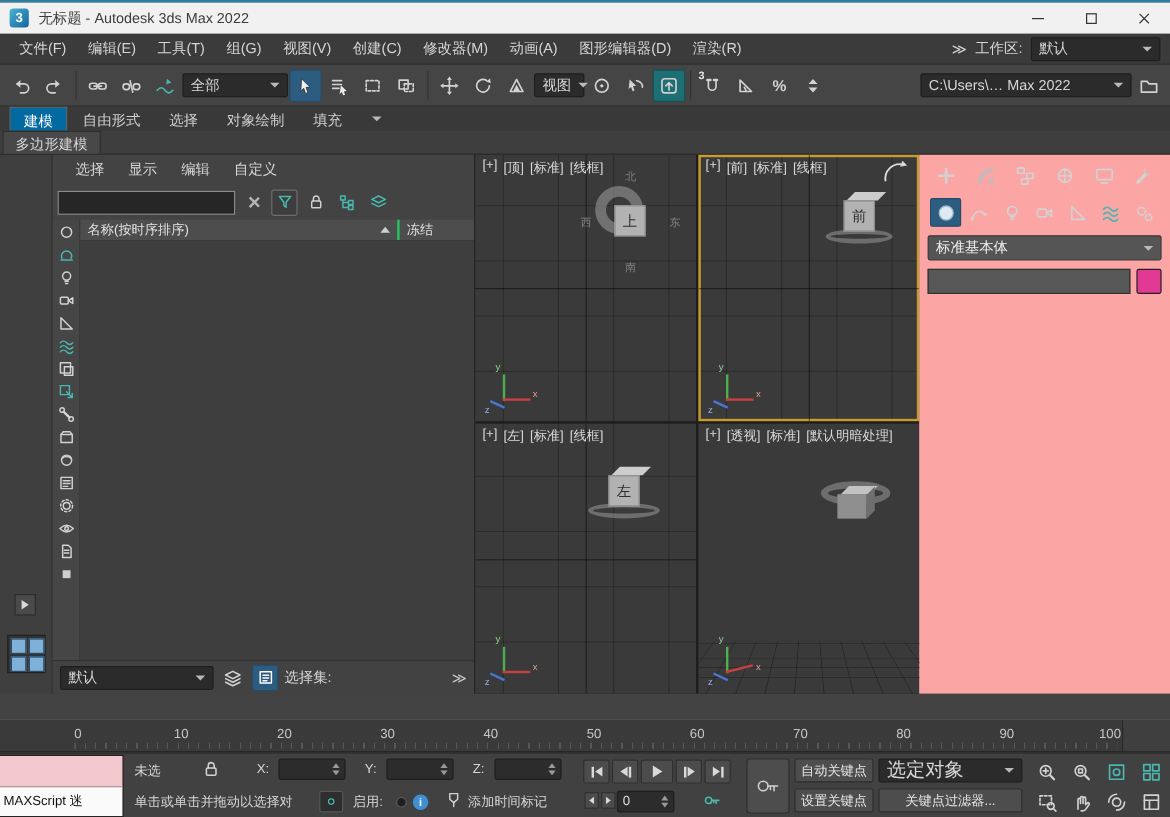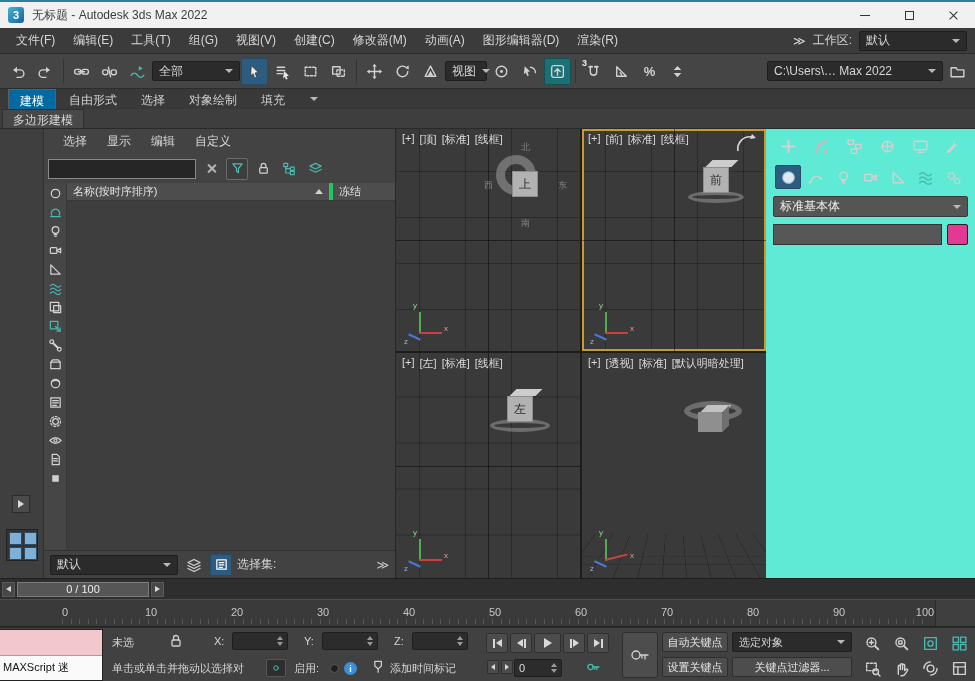--- a/index.html
+++ b/index.html
@@ -56,21 +56,21 @@
 .xglyph{position:relative;width:11px;height:11px;display:block}
 .xglyph::before,.xglyph::after{content:"";position:absolute;left:5px;top:0;width:1.5px;height:11px;background:#b5b5b5}
 .xglyph::before{transform:rotate(45deg)}.xglyph::after{transform:rotate(-45deg)}
 .sq-btn{width:22px;height:22px;border:1px solid #6c6c6c;border-radius:2px;display:flex;align-items:center;justify-content:center;background:#3d3d3d;flex:0 0 auto}
 .plain-btn{width:22px;height:22px;display:flex;align-items:center;justify-content:center;flex:0 0 auto}
 .ex-body{flex:1;display:flex;min-height:0}
 .ex-rail{width:22px;background:#464646;display:flex;flex-direction:column;align-items:center;padding-top:2px;gap:2px;flex:0 0 auto}
 .ric{width:18px;height:17px;display:flex;align-items:center;justify-content:center;flex:0 0 auto}
 .ex-main{flex:1;display:flex;flex-direction:column;border-left:1px solid #383838;min-width:0}
 .ex-header{height:18px;display:flex;background:#4d4d4d;border-bottom:1px solid #383838;font-size:11px;color:#e2e2e2;flex:0 0 auto}
-.ex-col-name{flex:1;display:flex;align-items:center;padding:0 6px;border-right:4px solid #22c55e;gap:4px}
+.ex-col-name{flex:1;display:flex;align-items:center;padding:0 6px;border-right:2px solid #22c55e;gap:4px}
 .sort-tri{width:0;height:0;border-left:4px solid transparent;border-right:4px solid transparent;border-bottom:5px solid #cfcfcf;margin-left:auto}
 .ex-col-frozen{width:62px;display:flex;align-items:center;padding:0 6px}
 .ex-list{flex:1;background:#3e3e3e}
 .ex-bottom{height:28px;display:flex;align-items:center;gap:5px;padding:0 6px;background:#424242;border-top:1px solid #323232;flex:0 0 auto}
 .ex-dd{width:128px}
 .blue-btn{width:22px;height:22px;border-radius:2px;background:#2c5d80;border:1px solid #244c68;display:flex;align-items:center;justify-content:center;flex:0 0 auto}
 .ex-ovf{margin-left:auto;color:#c9c9c9}
 
 .viewports{position:absolute;left:396px;top:129px;width:370px;height:449px;background:#1d1d1d;display:grid;grid-template-columns:184px 184px;grid-template-rows:222px 225px;gap:2px}
 .vp{position:relative;background:#3a3a3a;overflow:hidden}
@@ -90,21 +90,21 @@
 .ax-y{left:15px;bottom:9px;width:2px;height:22px;background:#4fae4f}
 .ax-x{left:15px;bottom:9px;width:23px;height:2px;background:#c94040}
 .ax-z{left:4px;bottom:5px;width:13px;height:2px;background:#4a76d6;transform:rotate(25deg)}
 .axl{position:absolute;font-size:8px}
 .axl-y{left:9px;top:0;color:#8fd08f}
 .axl-x{right:0;bottom:10px;color:#e09a9a}
 .axl-z{left:0;bottom:-3px;color:#93aee8}
 .persp-plane{position:absolute;left:50%;bottom:-34px;width:330px;height:250px;transform:translateX(-50%) perspective(300px) rotateX(58deg);transform-origin:50% 100%;background-image:linear-gradient(rgba(0,0,0,.32) 1px,transparent 1px),linear-gradient(90deg,rgba(0,0,0,.32) 1px,transparent 1px);background-size:30px 30px;background-position:center bottom}
 .orbit-arrow{position:absolute;top:4px;right:6px;z-index:4}
 
-.cpanel{position:absolute;left:766px;top:129px;width:209px;height:449px;background:#5eead4;display:flex;flex-direction:column;padding:5px 7px;gap:7px}
+.cpanel{position:absolute;left:766px;top:129px;width:209px;height:449px;background:#fca5a5;display:flex;flex-direction:column;padding:5px 7px;gap:7px}
 .cp-tabs,.cp-cats{display:flex;justify-content:space-between;align-items:center;padding:0 2px;flex:0 0 auto}
 .cp-tab,.cp-cat{width:26px;height:24px;display:flex;align-items:center;justify-content:center;border-radius:2px}
 .cp-cat.active{background:#2c5d80;border:1px solid #244c68}
 .cp-dd{height:21px;background:#555;border:1px solid #3a3a3a;color:#f0f0f0}
 .rollout{height:21px;background:#525252;border:1px solid #3a3a3a;border-radius:2px;display:flex;align-items:center;gap:7px;padding:0 7px;color:#efefef;flex:0 0 auto;font-weight:bold;font-size:12px}
 .rarrow{width:0;height:0;border-top:4px solid transparent;border-bottom:4px solid transparent;border-left:5px solid #cfcfcf}
 .name-row{display:flex;gap:5px;align-items:center;flex:0 0 auto}
 .nfield{flex:1;height:21px;background:#575757;border:1px solid #333;font:inherit;color:#eee;padding:0 4px}
 .swatch{width:21px;height:21px;border:1px solid #222;border-radius:2px}
 
@@ -124,21 +124,21 @@
 .ms-white{flex:1;background:#fafafa;color:#111;font-size:11px;display:flex;align-items:center;padding:0 3px;white-space:nowrap;overflow:hidden}
 .slabel{position:absolute;font-size:11px;color:#d6d6d6;white-space:nowrap}
 .sfield{position:absolute;height:18px;background:#2c2c2c;border:1px solid #1e1e1e;border-radius:2px;display:flex;align-items:center;padding:0 4px;font-size:11px;color:#ddd}
 .spinners{margin-left:auto;display:flex;flex-direction:column;gap:2px}
 .spin-up{width:0;height:0;border-left:3px solid transparent;border-right:3px solid transparent;border-bottom:4px solid #9a9a9a}
 .spin-dn{width:0;height:0;border-left:3px solid transparent;border-right:3px solid transparent;border-top:4px solid #9a9a9a}
 .pbtn{width:22px;height:20px;background:#4c4c4c;border:1px solid #303030;border-radius:2px;display:flex;align-items:center;justify-content:center;gap:1px}
 .pbar{width:2px;height:9px;background:#d9d9d9}
 .bigkey{position:absolute;left:622px;top:4px;width:36px;height:46px;background:#4d4d4d;border:1px solid #2e2e2e;border-radius:3px;display:flex;align-items:center;justify-content:center}
 .skey{position:absolute;width:66px;height:20px;background:#4d4d4d;border:1px solid #2e2e2e;border-radius:2px;display:flex;align-items:center;justify-content:center;font-size:11px;color:#e6e6e6;white-space:nowrap}
-.sdrop{position:absolute;width:120px;height:20px;font-size:11px}
+.sdrop{position:absolute;width:120px;height:20px;font-size:16px}
 .skbtn{position:absolute;width:120px;height:20px;background:#4d4d4d;border:1px solid #2e2e2e;border-radius:2px;display:flex;align-items:center;justify-content:center;font-size:11px;color:#e6e6e6;white-space:nowrap}
 .navgrid{position:absolute;left:858px;top:3px;display:grid;grid-template-columns:repeat(4,28px);grid-template-rows:24px 24px;gap:1px}
 .nbtn{display:flex;align-items:center;justify-content:center;border-radius:2px}
 .iso{position:absolute;width:20px;height:18px;background:#2e2e2e;border:1px solid #565656;border-radius:2px;display:flex;align-items:center;justify-content:center}
 .dot{position:absolute;width:9px;height:9px;border-radius:50%;background:#1f1f1f;border:1px solid #5a5a5a}
 .info{position:absolute;width:13px;height:13px;border-radius:50%;background:#3f8fd2;color:#fff;font-size:9px;font-weight:bold;display:flex;align-items:center;justify-content:center}
 .info::after{content:"i"}
 .step-pair{position:absolute;display:flex;gap:2px}
 .mini-btn{width:12px;height:14px;background:#4c4c4c;border:1px solid #303030;display:flex;align-items:center;justify-content:center}
 .mini-btn .tri-l,.mini-btn .tri-r{border-top-width:3px;border-bottom-width:3px;border-left-width:4px;border-right-width:4px}
@@ -700,31 +700,20 @@
     <div class="dd cp-dd">
         <span>标准基本体</span>
         <span class="caret"></span>
       </div>
     <div class="name-row">
       <input class="nfield" style="">
       <span class="swatch" style="background: rgb(226, 58, 148);"></span>
     </div>
   </div>
 
-  <div class="timeslider">
-    <span class="ts-arrow">
-        <span class="tri-l"></span>
-      </span>
-    <span class="ts-handle">
-        <span>0 / 100</span>
-      </span>
-    <span class="ts-arrow">
-        <span class="tri-r"></span>
-      </span>
-  </div>
 
   <div class="trackbar">
     <span class="tick" style="left:65px">0</span>
     <span class="tick" style="left:151px">10</span>
     <span class="tick" style="left:237px">20</span>
     <span class="tick" style="left:323px">30</span>
     <span class="tick" style="left:409px">40</span>
     <span class="tick" style="left:495px">50</span>
     <span class="tick" style="left:581px">60</span>
     <span class="tick" style="left:667px">70</span>

